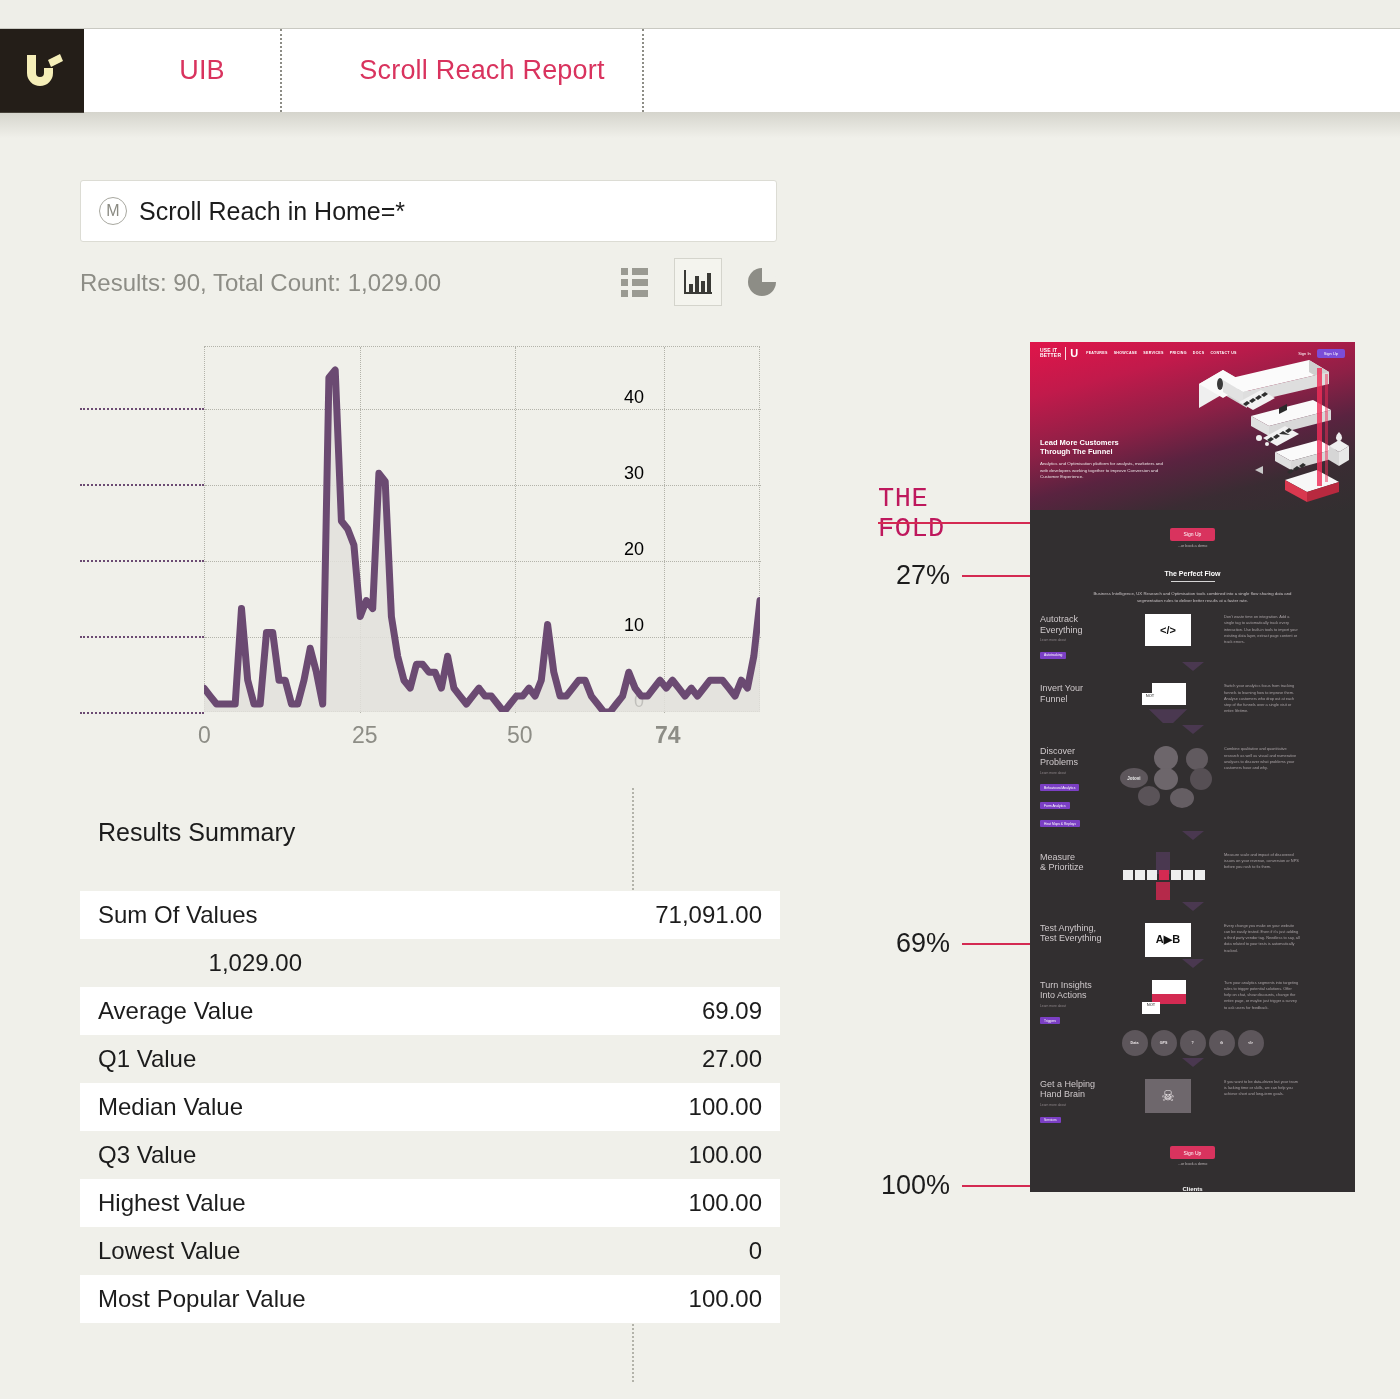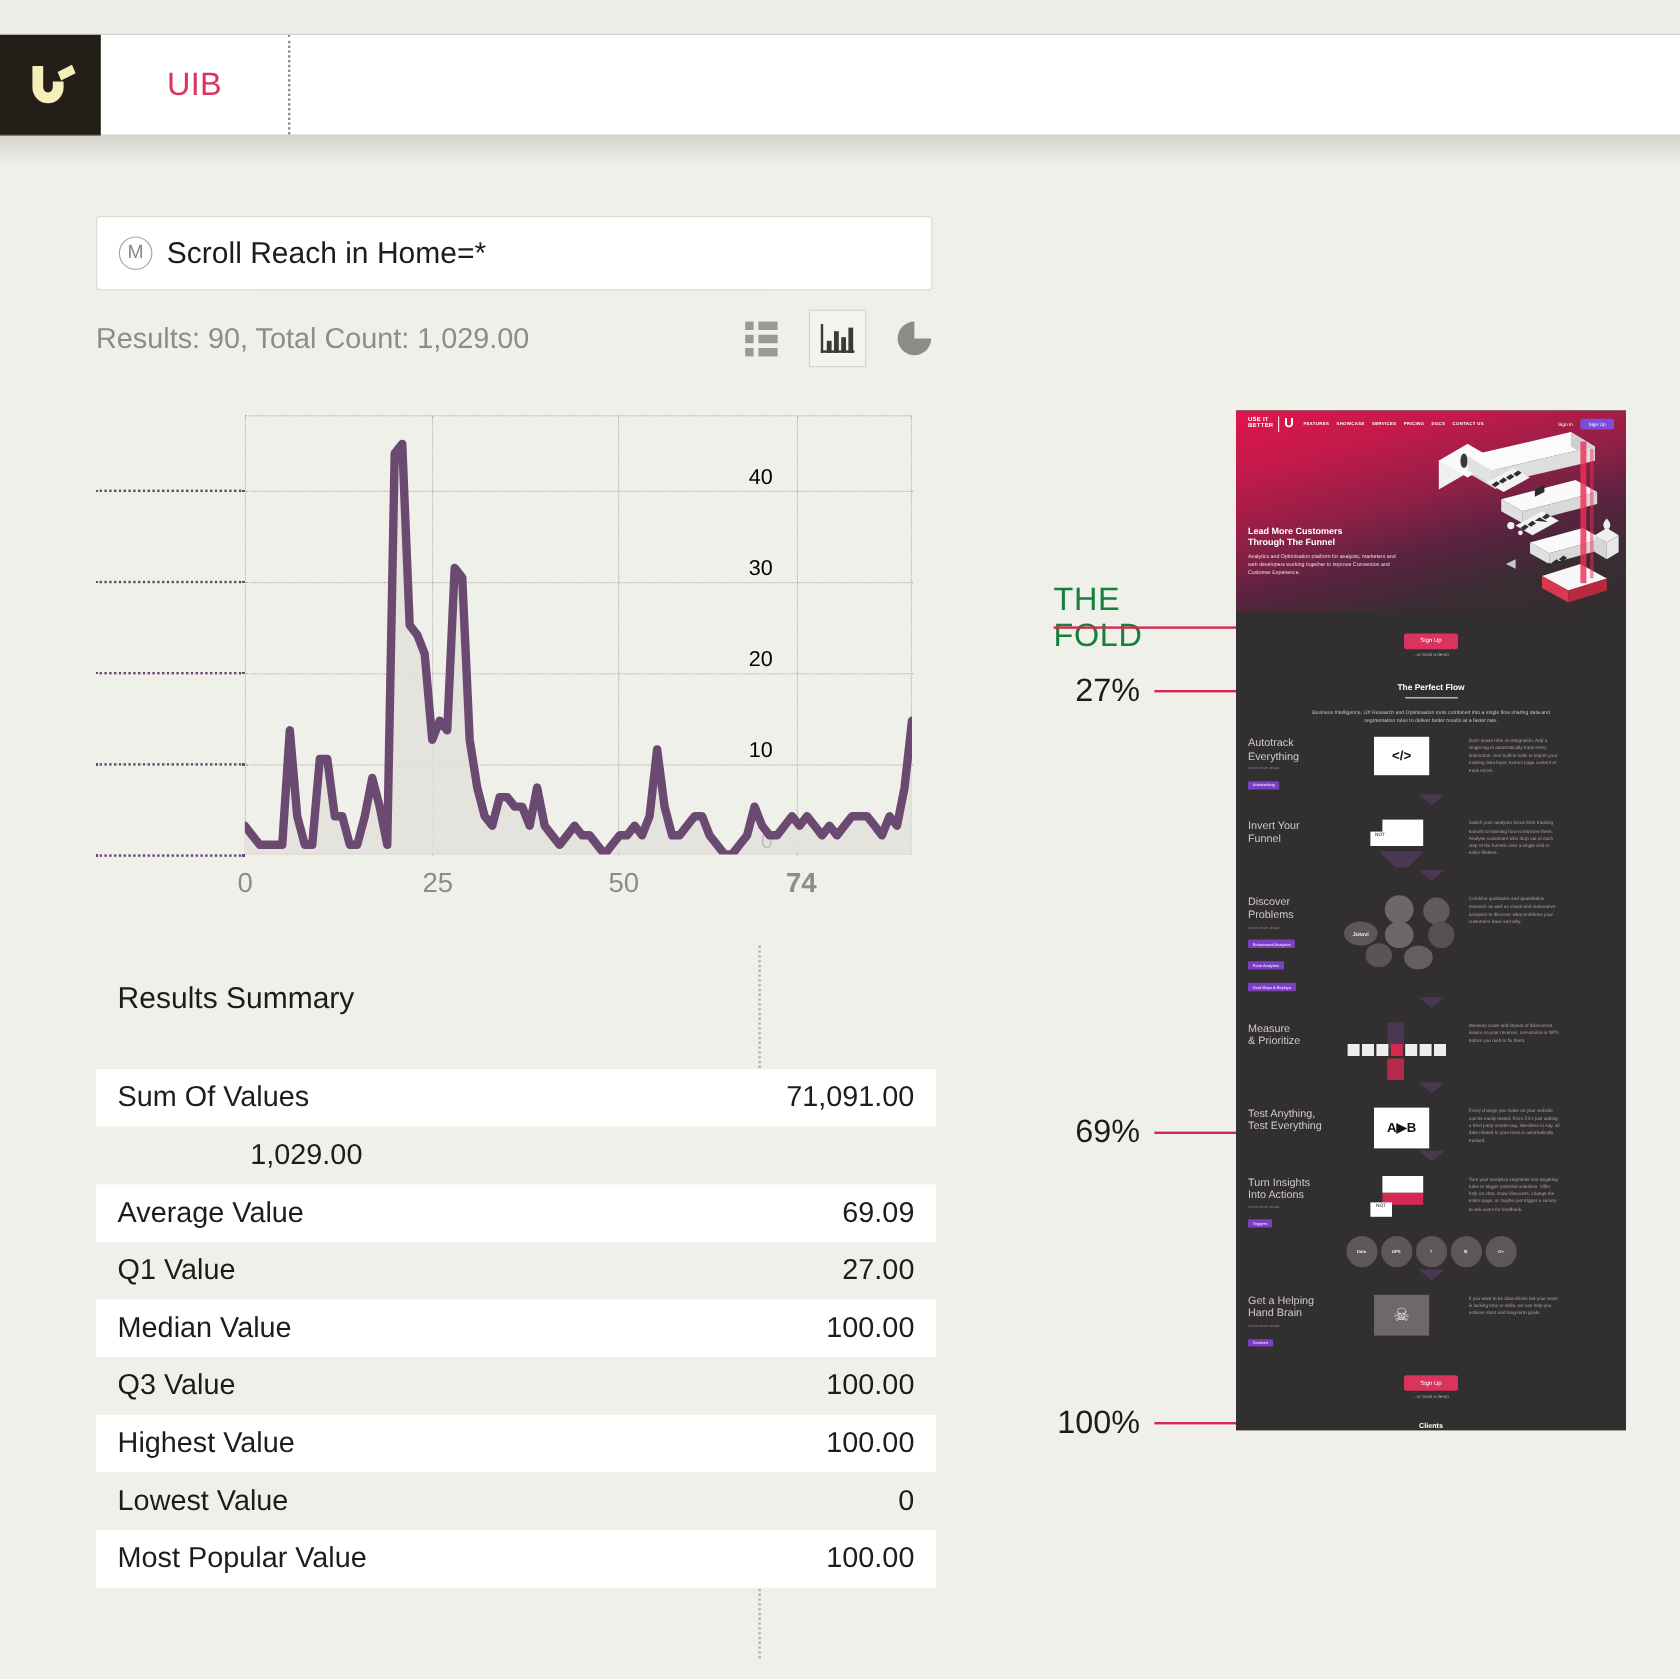--- a/index.html
+++ b/index.html
@@ -10,21 +10,21 @@
     overflow: hidden;
   }
   body { position: relative; }
 
   
   .topstrip { position:absolute; left:0; top:0; width:1400px; height:28px; background:#eeeee8; }
   .header {
     position: absolute; left: 0; top: 28px; width: 1400px; height: 84px;
     background: #ffffff;
     border-top: 1px solid #c9c9c2;
-    display: flex; align-items: stretch;
+    display: flex; align-items: stretch; gap: 40px;
   }
   .header-shadow {
     position:absolute; left:0; top:112px; width:1400px; height:26px;
     background: linear-gradient(to bottom, rgba(150,148,135,0.30), rgba(150,148,135,0.0));
     pointer-events:none;
   }
   .logo-box {
     width: 84px; height: 84px; background: #241e18;
     display:flex; align-items:center; justify-content:center; flex: 0 0 84px;
   }
@@ -91,22 +91,22 @@
   .summary-title { font-size:25px; color:#1c1c1c; padding:6px 0 44px 18px; }
   .srow { display:flex; align-items:center; height:48px; font-size:24px; color:#1c1c1c; }
   .srow.odd { background:#ffffff; }
   .srow.even { background:#f0f0ea; }
   .slabel { padding-left:18px; flex:1; }
   .svalue { width:240px; text-align:right; padding-right:18px; }
   .divider-v { position:absolute; left:632px; top:788px; width:0; height:594px; border-left:2px dotted #b3b3aa; }
 
   
   .fold-label {
-    position:absolute; left:878px; top:484px; color:#15803d; font-size:27px;
-    line-height:1.12; letter-spacing:0.5px;
+    position:absolute; left:878px; top:484px; color:#be185d; font-size:27px;
+    line-height:1.12; letter-spacing:0.5px;font-family:Liberation Mono, monospace;
   }
   .ann-line { position:absolute; height:0; border-top:2.5px solid #d42a52; }
   .ann-pct { position:absolute; font-size:27px; color:#1c1c1c; text-align:right; }
 
   
   .thumb {
     position:absolute; left:1030px; top:342px; width:325px; height:850px;
     background:#322f30; overflow:hidden; font-family:"Liberation Sans",sans-serif;
   }
   .t-hero {
@@ -156,20 +156,23 @@
 
 <div class="header">
   <div class="logo-box">
     <svg width="46" height="44" viewBox="0 0 46 44" aria-hidden="true">
       <path d="M8 6 L8 24 A13 13 0 0 0 34 24 L34 19 L25 19 L25 24 A4 4 0 0 1 17 24 L17 6 Z" fill="#f5eeb8"></path>
       <path d="M29 11 L41 5 L44 12 L32 18 Z" fill="#f5eeb8"></path>
     </svg>
   </div>
   <div class="crumb c1">
     <span>UIB</span>
+  </div>
+  <div class="crumb c2">
+    <span>Scroll Reach Report</span>
   </div>
 </div>
 <div class="header-shadow"></div>
 
 <div class="querybar">
   <span class="m-badge">M</span>
   <span class="query-text">Scroll Reach in Home=*</span>
 </div>
 
 <div class="results-row">

